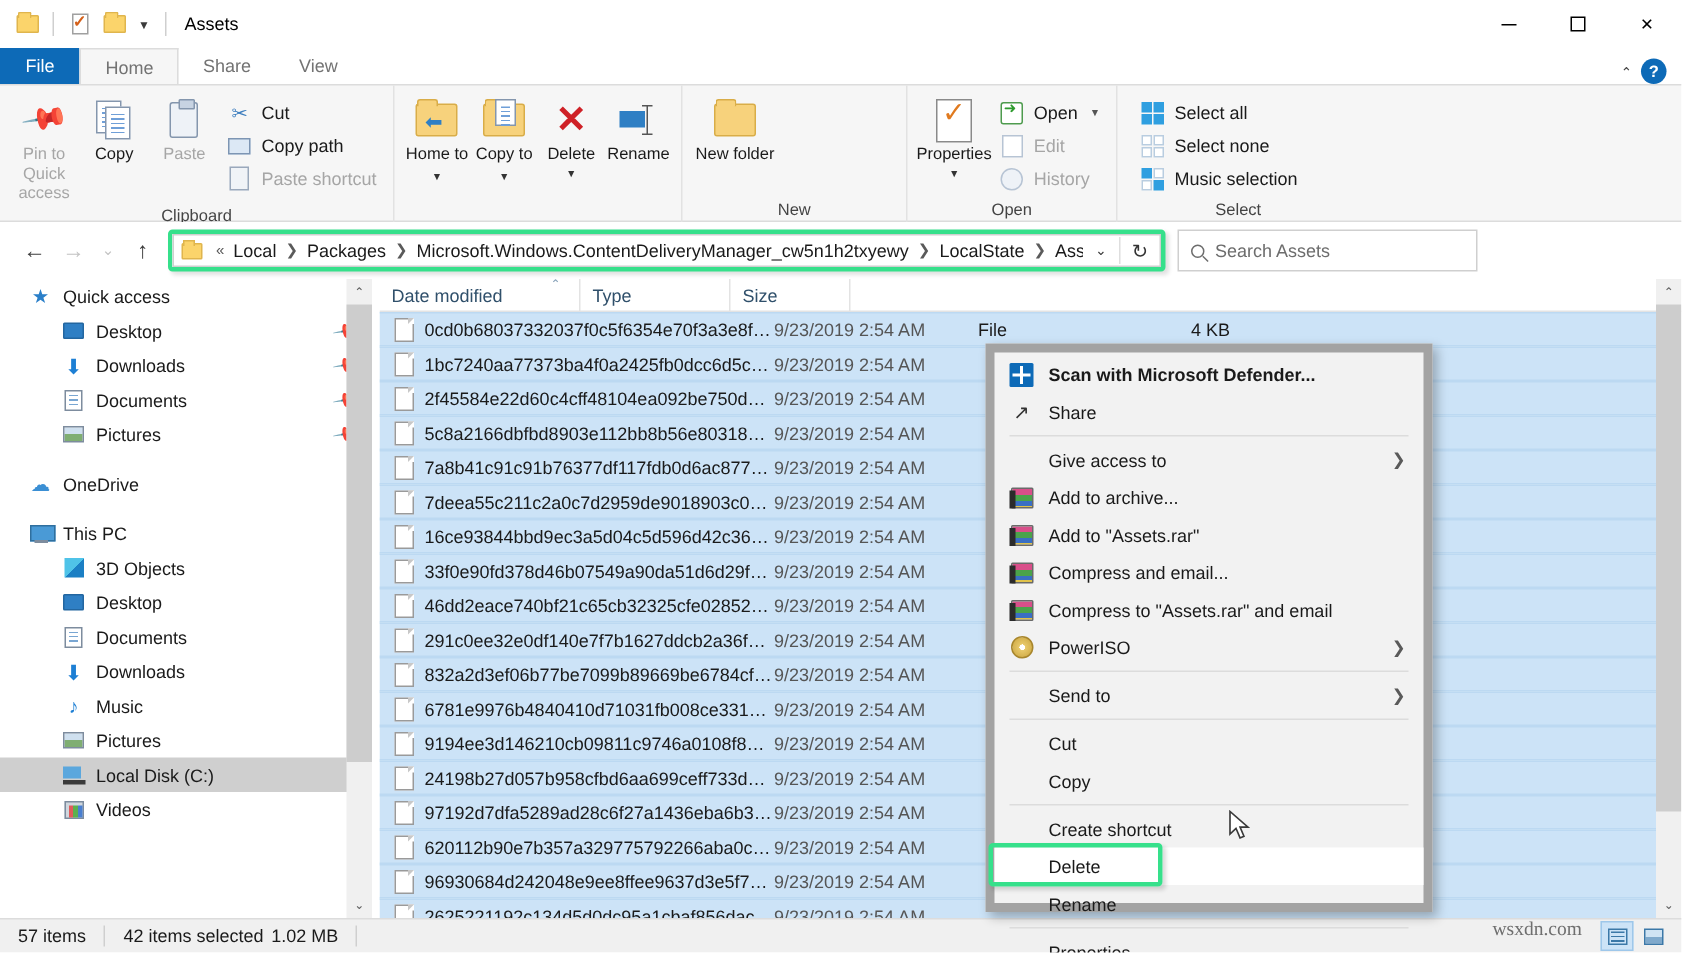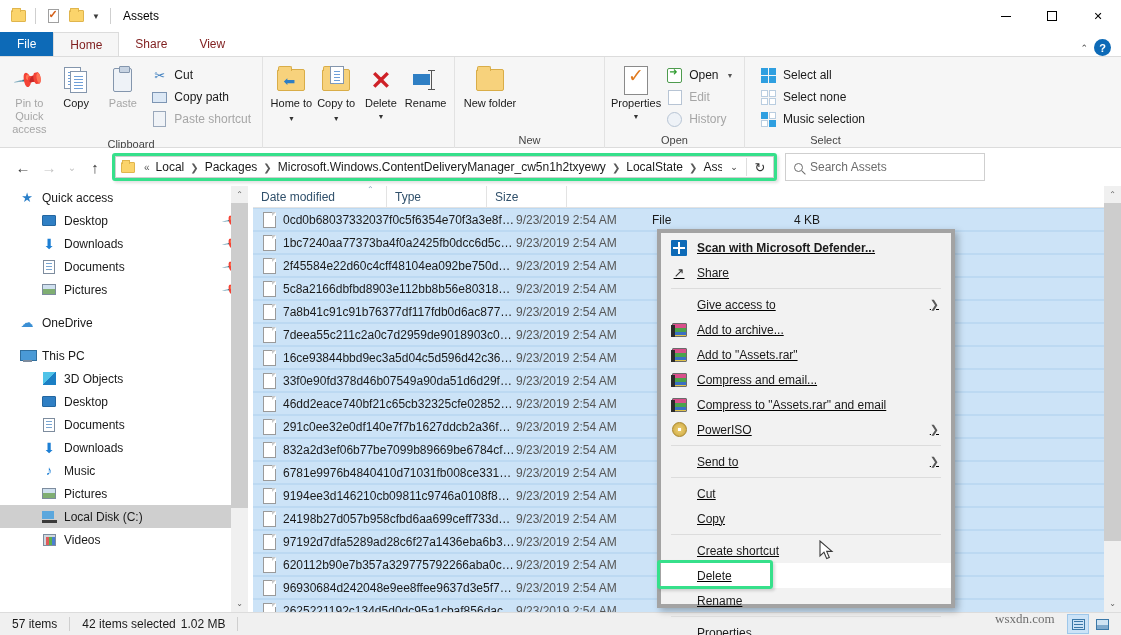--- a/index.html
+++ b/index.html
@@ -45,21 +45,21 @@
   .minline { width: 10px; height: 1px; background: #000; }
   .maxbox { width: 10px; height: 10px; border: 1px solid #000; }
 
   
   .tabstrip {
     position: absolute; left: 0; top: 32px; width: 1121px; height: 24px;
     display: flex; align-items: flex-end; background: #ffffff;
   }
   .tab {
     height: 24px; padding: 0 16px; display: flex; align-items: center;
-    font-size: 12px; color: #7f1d1d;
+    font-size: 12px; color: #737373;
   }
   .tab.file { background: #0d6ab7; color: #fff; padding: 0 17px; }
   .tab.active { background: #f6f6f6; border: 1px solid #dcdcdc; border-bottom: none; }
   .help-area { margin-left: auto; display: flex; align-items: center; gap: 6px; padding-right: 10px; }
   .chev-up { font-size: 9px; color: #444; }
   .help-circle {
     width: 17px; height: 17px; border-radius: 50%; background: #0d6ab7; color: #fff;
     font-size: 11px; font-weight: bold; display: flex; align-items: center; justify-content: center;
   }
 
@@ -252,23 +252,23 @@
   .fname { width: 233px; white-space: nowrap; overflow: hidden; text-overflow: ellipsis; }
   .fdate { width: 136px; color: #555; }
   .ftype { width: 100px; color: #1a1a1a; }
   .fsize { width: 80px; text-align: right; padding-right: 12px; color: #1a1a1a; }
   .fp-scroll { position: absolute; right: 0; top: 0; width: 17px; height: 426px; background: #f0f0f0; }
   .fp-thumb { position: absolute; left: 0; top: 17px; width: 17px; height: 338px; background: #cdcdcd; }
 
   
   .ctxmenu {
     position: absolute; left: 657px; top: 229px; width: 298px; height: 379px;
-    background: #f2f2f2; border: 4px solid #a3a3a3;
+    background: #f2f2f2; border: 6px solid #a3a3a3;
     box-shadow: 3px 3px 7px rgba(0,0,0,0.28);
-    padding: 2px 0; z-index: 40; text-decoration: underline;
+    padding: 2px 0; z-index: 40;
   }
   .mi {
     height: 25px; display: flex; align-items: center; font-size: 12px; color: #1a1a1a;
     padding-left: 8px; position: relative;
   }
   .mi.bold { font-weight: bold; }
   .mi .mi-ico { width: 20px; height: 18px; display:flex; align-items:center; justify-content:center; margin-right: 8px; flex:none; }
   .mi .mi-label { white-space: nowrap; }
   .mi .sub-arrow { margin-left: auto; margin-right: 12px; font-size: 11px; color: #5a5a5a; }
   .mi-sep { height: 1px; background: #dcdcdc; margin: 3px 10px; }

